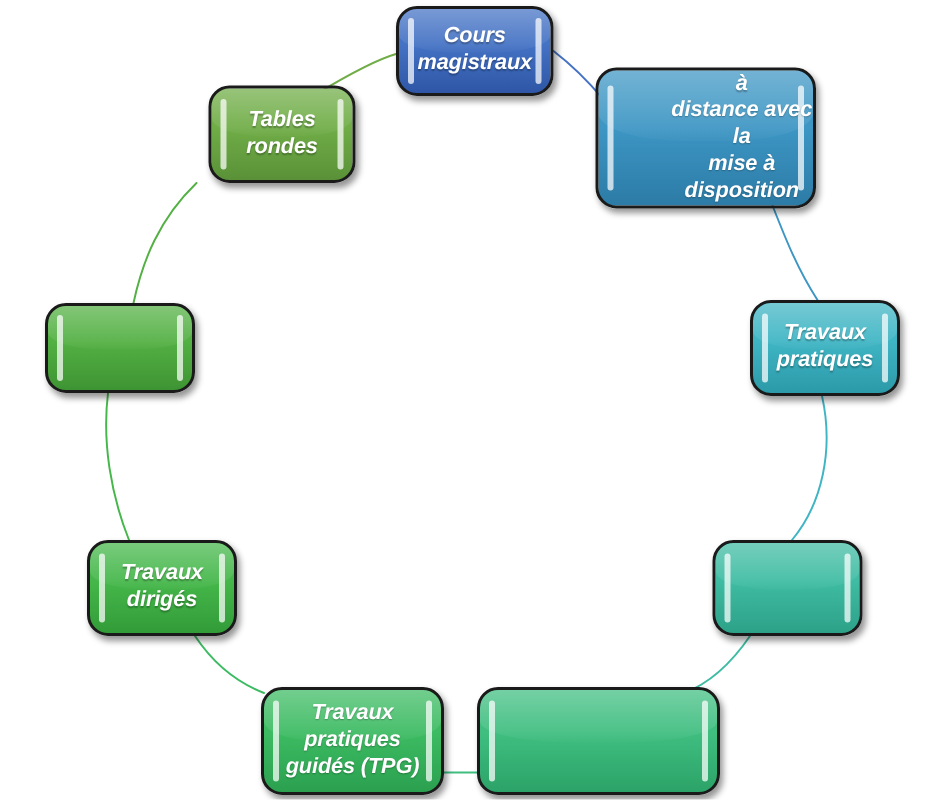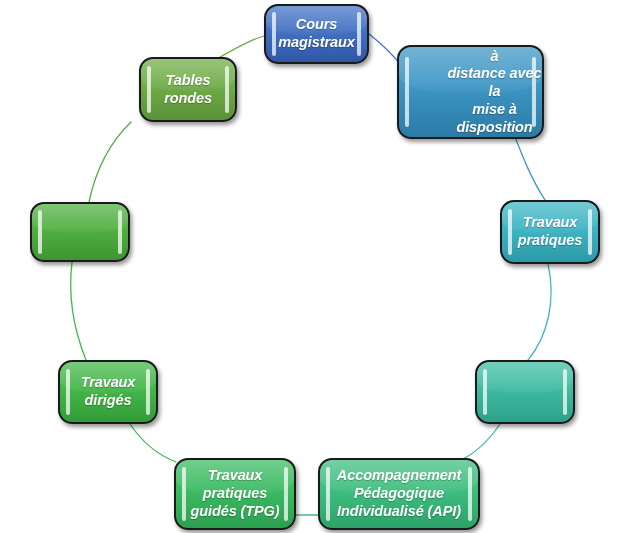--- a/index.html
+++ b/index.html
@@ -90,23 +90,20 @@
       <div class="node" style="left: 500px; top: 200px; width: 100px; height: 64px; background: linear-gradient(rgb(63, 181, 196) 0%, rgb(63, 181, 196) 42%, rgb(44, 154, 168) 100%); color: rgb(255, 255, 255);">
         <div class="sheen"></div>
         <span class="label">Travaux
 pratiques</span>
       </div>
       <div class="node" style="left: 475px; top: 360px; width: 100px; height: 64px; background: linear-gradient(rgb(63, 188, 163) 0%, rgb(63, 188, 163) 42%, rgb(44, 161, 136) 100%); color: rgb(255, 255, 255);">
         <div class="sheen"></div>
       </div>
       <div class="node" style="left: 318px; top: 458px; width: 162px; height: 72px; background: linear-gradient(rgb(63, 190, 128) 0%, rgb(63, 190, 128) 42%, rgb(44, 163, 104) 100%); color: rgb(255, 255, 255);">
         <div class="sheen"></div>
-        <span class="label">Accompagnement
-Pédagogique
-Individualisé (API)</span>
       </div>
       <div class="node" style="left: 174px; top: 458px; width: 122px; height: 72px; background: linear-gradient(rgb(60, 187, 98) 0%, rgb(60, 187, 98) 42%, rgb(43, 160, 79) 100%); color: rgb(255, 255, 255);">
         <div class="sheen"></div>
         <span class="label">Travaux
 pratiques
 guidés (TPG)</span>
       </div>
       <div class="node" style="left: 58px; top: 360px; width: 100px; height: 64px; background: linear-gradient(rgb(69, 183, 74) 0%, rgb(69, 183, 74) 42%, rgb(50, 156, 56) 100%); color: rgb(255, 255, 255);">
         <div class="sheen"></div>
         <span class="label">Travaux

